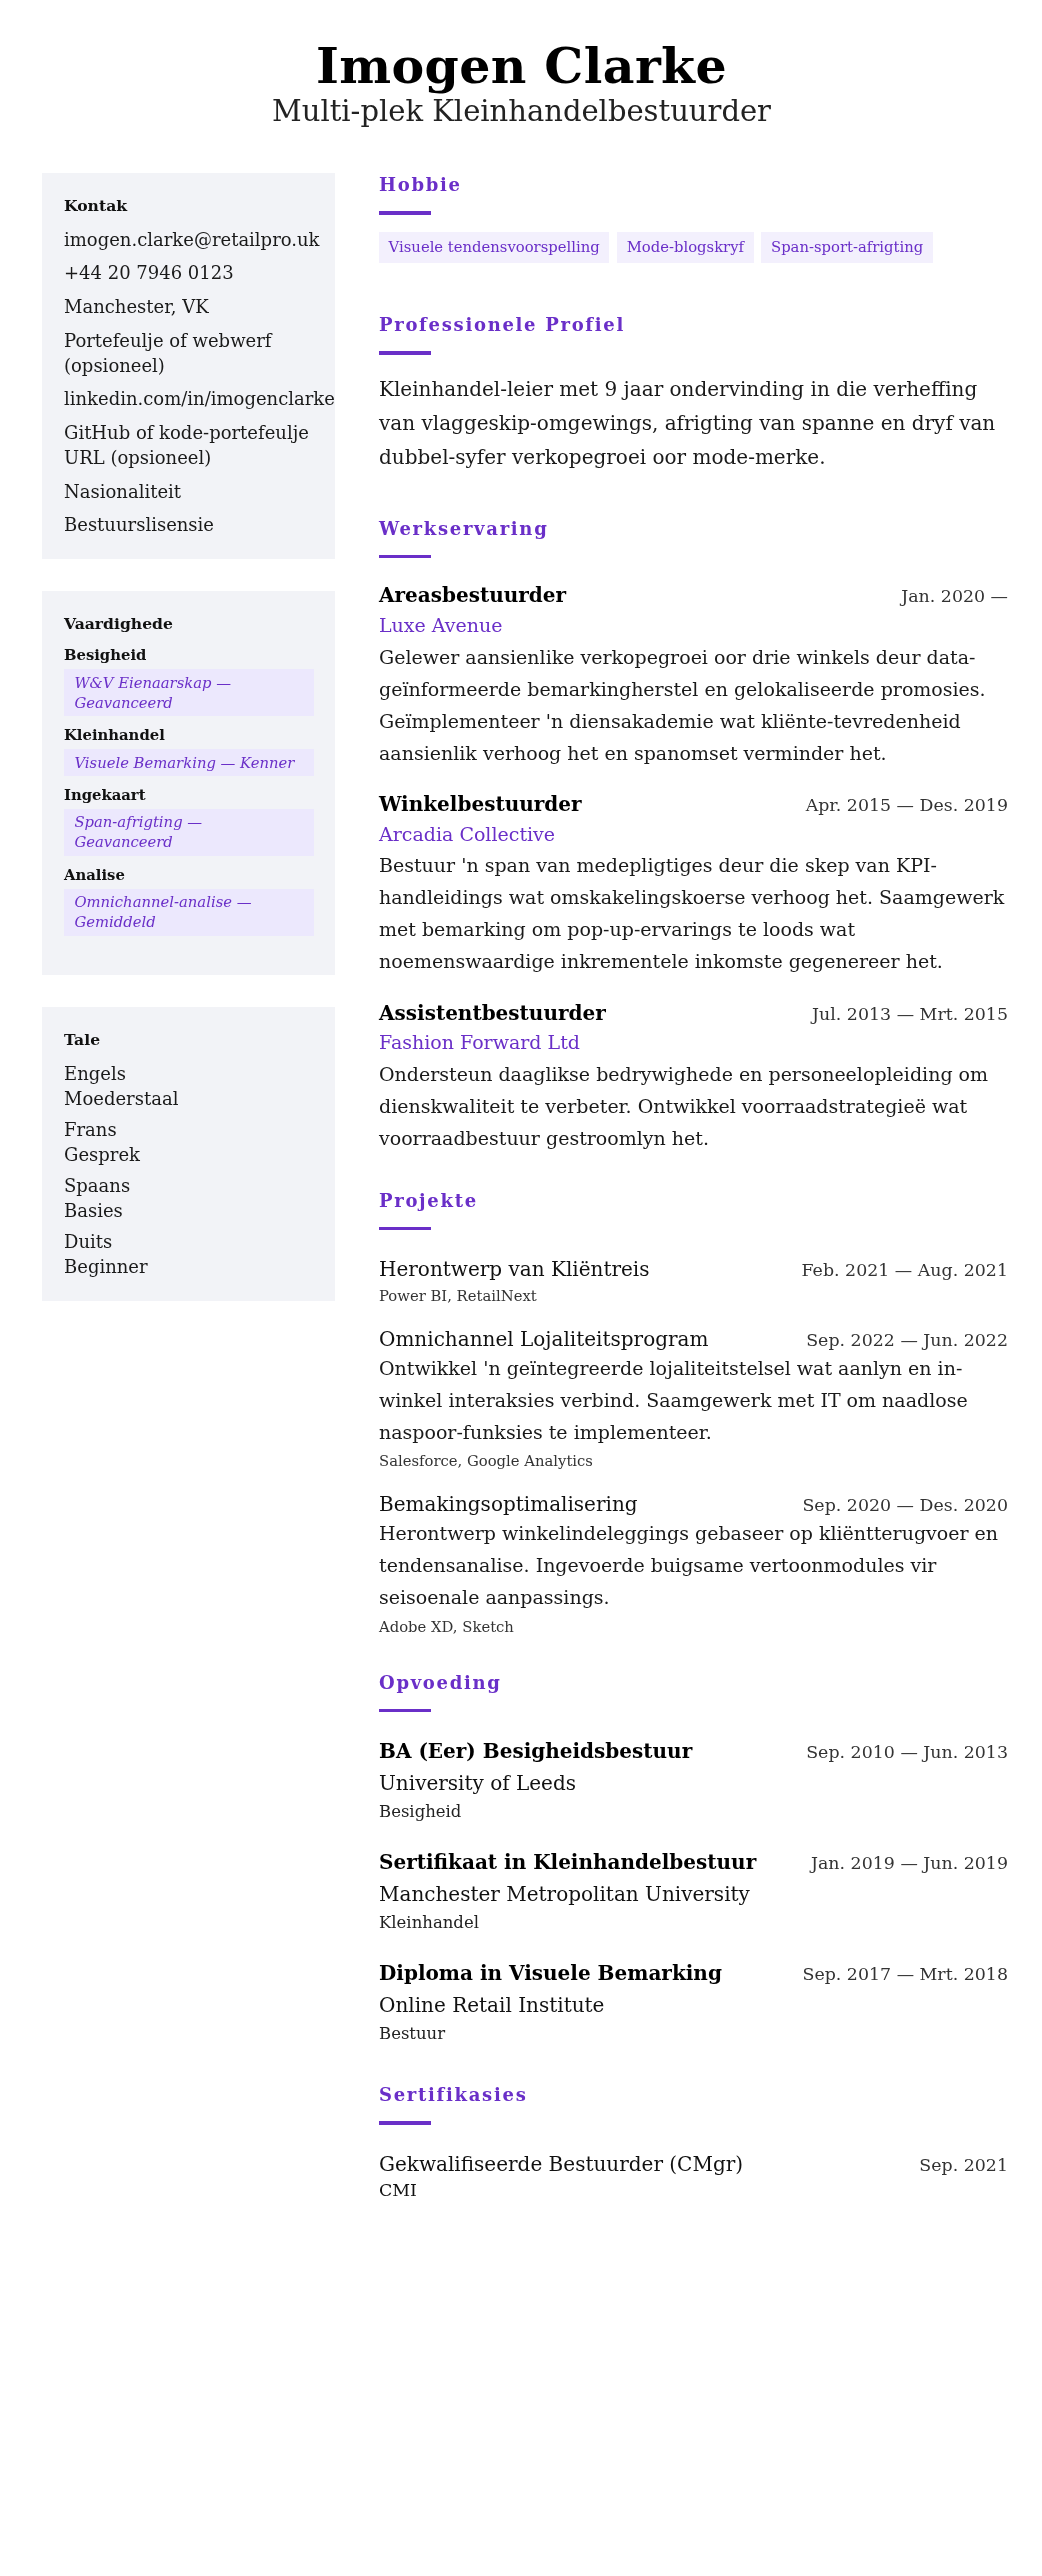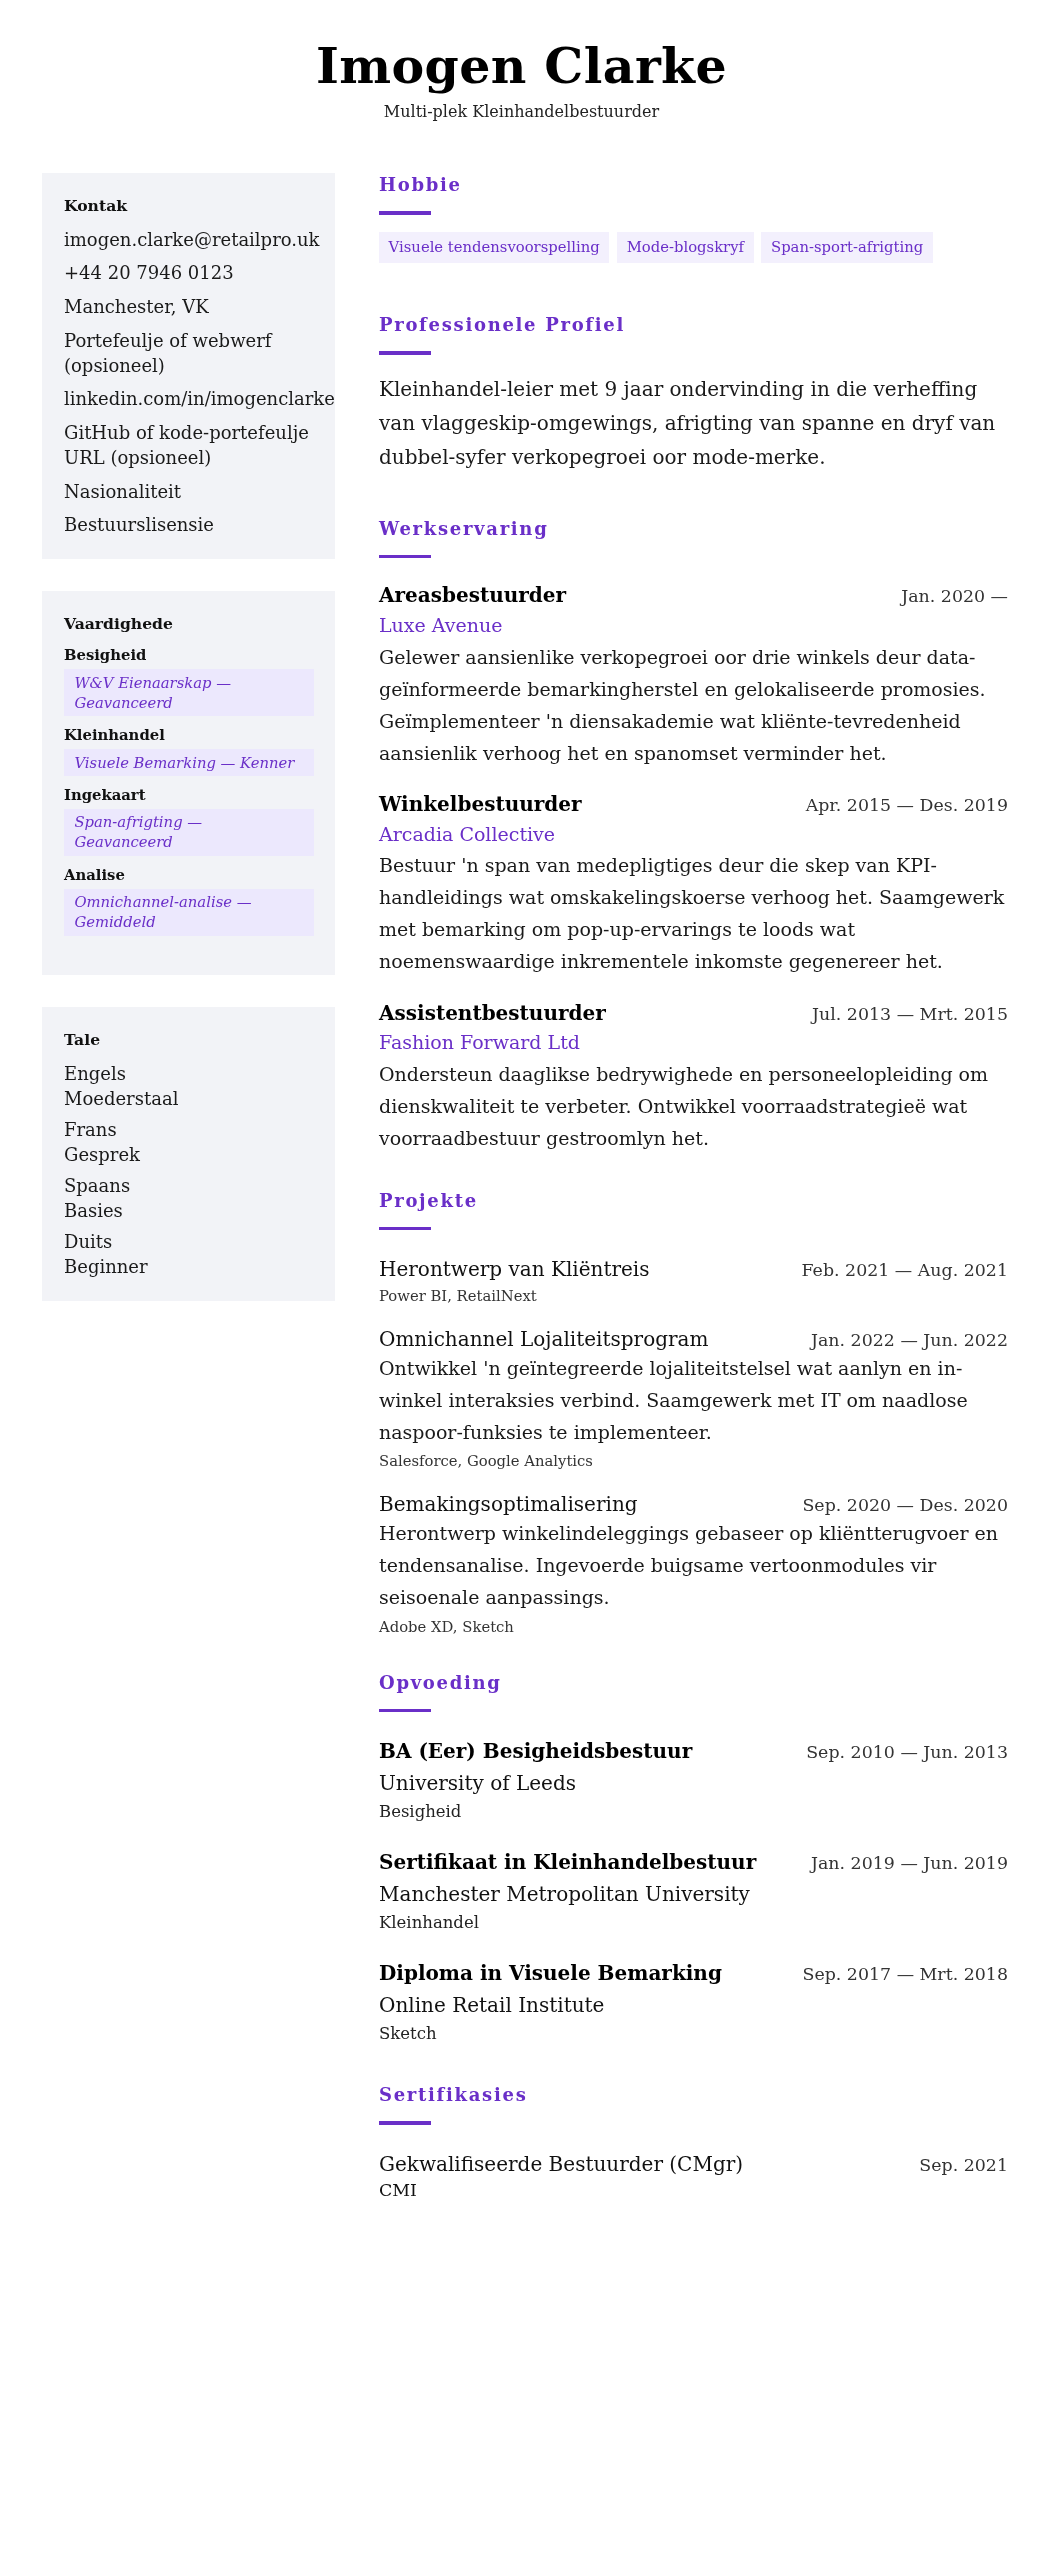--- a/index.html
+++ b/index.html
@@ -1,20 +1,20 @@
 <!DOCTYPE html>
 <html style="font-size:14px"><head>
 <meta charset="utf-8">
 <style>
   * { box-sizing: border-box; margin: 0; padding: 0; }
   html, body { width: 1043px; background: #ffffff; }
   body { font-family: "DejaVu Serif", serif; color: #1a1a1a; height: 2576px; overflow: hidden; }
   .header { text-align: center; padding-top: 38px; height: 173px; }
   .name { font-size: 49px; font-weight: bold; color: #000; line-height: 57px; letter-spacing: 0.4px; }
-  .title { font-size: 16px; color: #222; line-height: 29.5px; margin-top: 1.7px; }
+  .title { font-size: 29px; color: #222; line-height: 29.5px; margin-top: 1.7px; }
   .layout { display: flex; padding: 0 42px 0 42px; }
   .sidebar { width: 293px; flex: none; }
   .main { width: 629px; margin-left: 44px; flex: none; }
   .card { background: #f2f3f7; padding: 22.6px 22px 22px 22px; margin-bottom: 32px; }
   .card-title { font-size: 15.6px; font-weight: bold; color: #111; margin-bottom: 12px; line-height: 19px; }
   .contact-item { font-size: 18px; line-height: 25px; color: #1a1a1a; margin-bottom: 8.7px; }
   .contact-item:last-child { margin-bottom: 0; }
   .skill-cat { font-size: 14.8px; font-weight: bold; color: #111; line-height: 19px; margin-top: 8.7px; margin-bottom: 5.2px; }
   .skill-cat.first { margin-top: 3.5px; }
   .skill-chip { background: #ece8fd; color: #6a2fc8; font-size: 14.8px; line-height: 20px; padding: 3.5px 10.4px; width: 250px; font-style: italic; }
@@ -157,21 +157,21 @@
         <div class="job-head">
           <span class="proj-title">Herontwerp van Kliëntreis</span>
           <span class="job-date">Feb. 2021 — Aug. 2021</span>
         </div>
         <div class="proj-tech">Power BI, RetailNext</div>
       </div>
 
       <div class="proj">
         <div class="job-head">
           <span class="proj-title">Omnichannel Lojaliteitsprogram</span>
-          <span class="job-date">Jan. 2022 — Jun. 2022</span>
+          <span class="job-date">Sep. 2022 — Jun. 2022</span>
         </div>
         <p class="proj-desc">Ontwikkel 'n geïntegreerde lojaliteitstelsel wat aanlyn en in-winkel interaksies verbind. Saamgewerk met IT om naadlose naspoor-funksies te implementeer.</p>
         <div class="proj-tech">Salesforce, Google Analytics</div>
       </div>
 
       <div class="proj">
         <div class="job-head">
           <span class="proj-title">Bemakingsoptimalisering</span>
           <span class="job-date">Sep. 2020 — Des. 2020</span>
         </div>
@@ -201,21 +201,21 @@
         <div class="edu-school">Manchester Metropolitan University</div>
         <div class="edu-field">Kleinhandel</div>
       </div>
 
       <div class="edu">
         <div class="job-head">
           <span class="job-title">Diploma in Visuele Bemarking</span>
           <span class="job-date">Sep. 2017 — Mrt. 2018</span>
         </div>
         <div class="edu-school">Online Retail Institute</div>
-        <div class="edu-field">Sketch</div>
+        <div class="edu-field">Bestuur</div>
       </div>
     </section>
 
     <section class="section" style="margin-top:38px">
       <h2 class="section-title">Sertifikasies</h2>
       <div class="section-rule" style="margin-bottom:26px"></div>
       <div class="cert">
         <div class="job-head">
           <span class="cert-title">Gekwalifiseerde Bestuurder (CMgr)</span>
           <span class="job-date">Sep. 2021</span>

